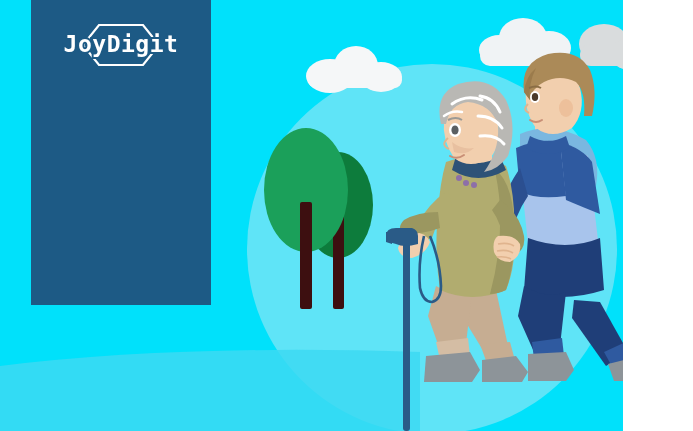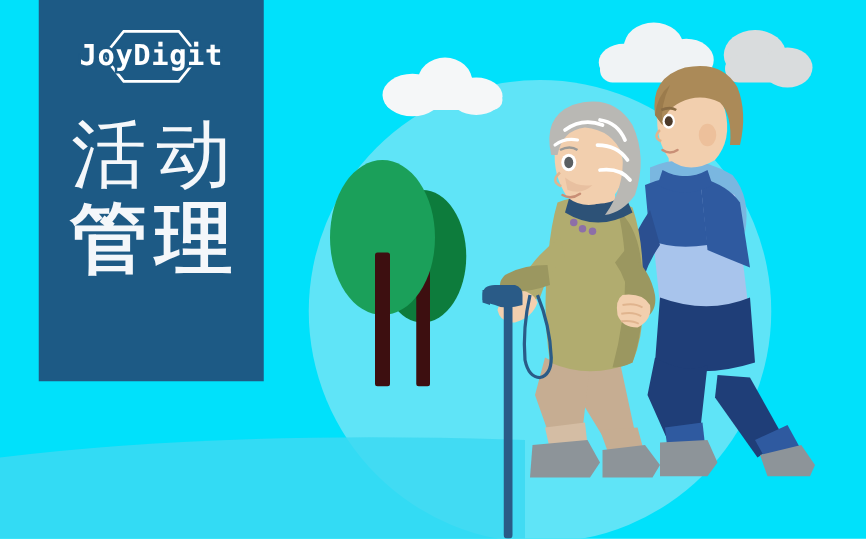--- a/index.html
+++ b/index.html
@@ -2,21 +2,21 @@
 <html><head>
 <meta charset="utf-8">
 <style>
   html, body {
     margin: 0;
     padding: 0;
     background: #ffffff;
   }
   #poster {
     position: relative;
-    width: 693px;
+    width: 623px;
     height: 431px;
     overflow: hidden;
     background: #00e1fb;
     font-family: "Liberation Sans", "DejaVu Sans", sans-serif;
   }
   #bg-svg, #art-svg {
     position: absolute;
     left: 0; top: 0;
     width: 693px;
     height: 431px;
@@ -232,20 +232,16 @@
     <div class="logo-block">
       <svg class="logo-svg" viewBox="0 0 160 46">
 
         <polygon points="58,3 102,3 118,23 102,43 58,43 42,23" fill="none" stroke="#ffffff" stroke-width="2.2"></polygon>
 
         <text x="80" y="30" text-anchor="middle" font-family="'DejaVu Sans Mono','Liberation Mono',monospace" font-size="23" font-weight="700" letter-spacing="0.5" fill="#ffffff" stroke="#1d5a85" stroke-width="4" paint-order="stroke">JoyDigit</text>
       </svg>
     </div>
 
 
-    <div class="title-wrap">
-      <div class="title-line title-line-1">活动</div>
-      <div class="title-line title-line-2">管理</div>
-    </div>
 
   </div>
 
 </div>
 
 </body></html>

